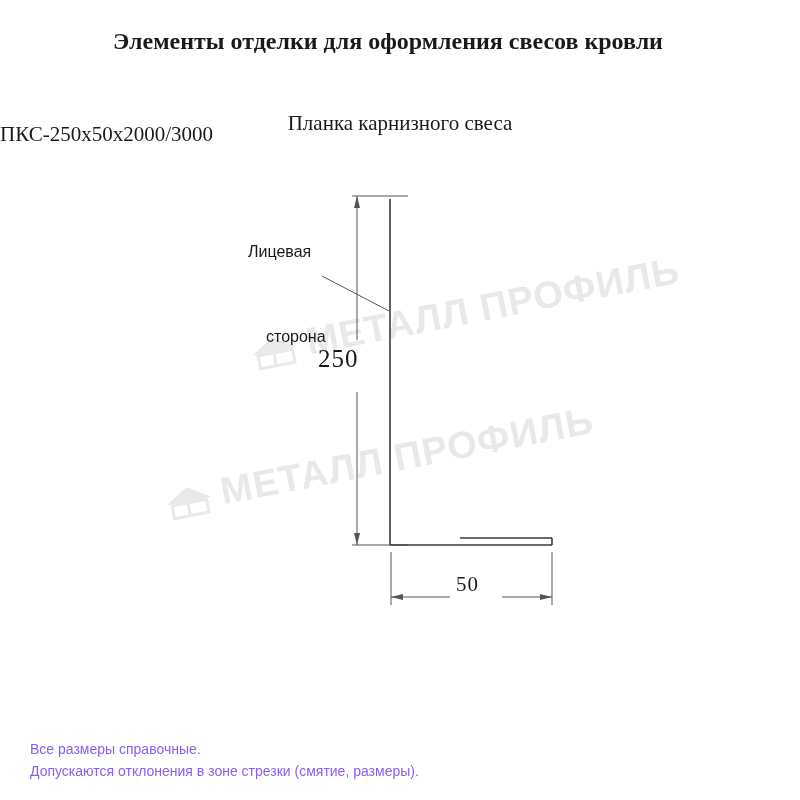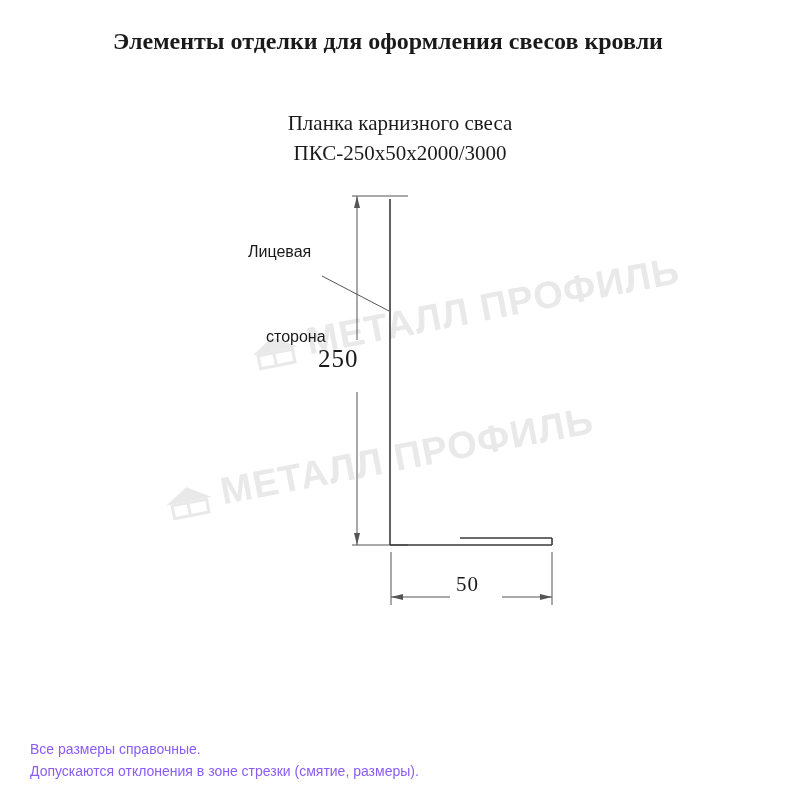--- a/index.html
+++ b/index.html
@@ -37,24 +37,23 @@
     position: absolute;
     top: 111px;
     left: 0;
     width: 800px;
     text-align: center;
     font-size: 21px;
     font-weight: normal;
   }
   .sub-code {
     position: absolute;
-    top: 141px;
+    top: 122px;
     left: 0;
     width: 800px;
-    text-align: center;
     font-size: 21px;
     font-weight: normal;
   }
 
   
   .watermark {
     position: absolute;
     color: #e8e8e8;
     font-family: "Liberation Sans", sans-serif;
     font-weight: bold;

